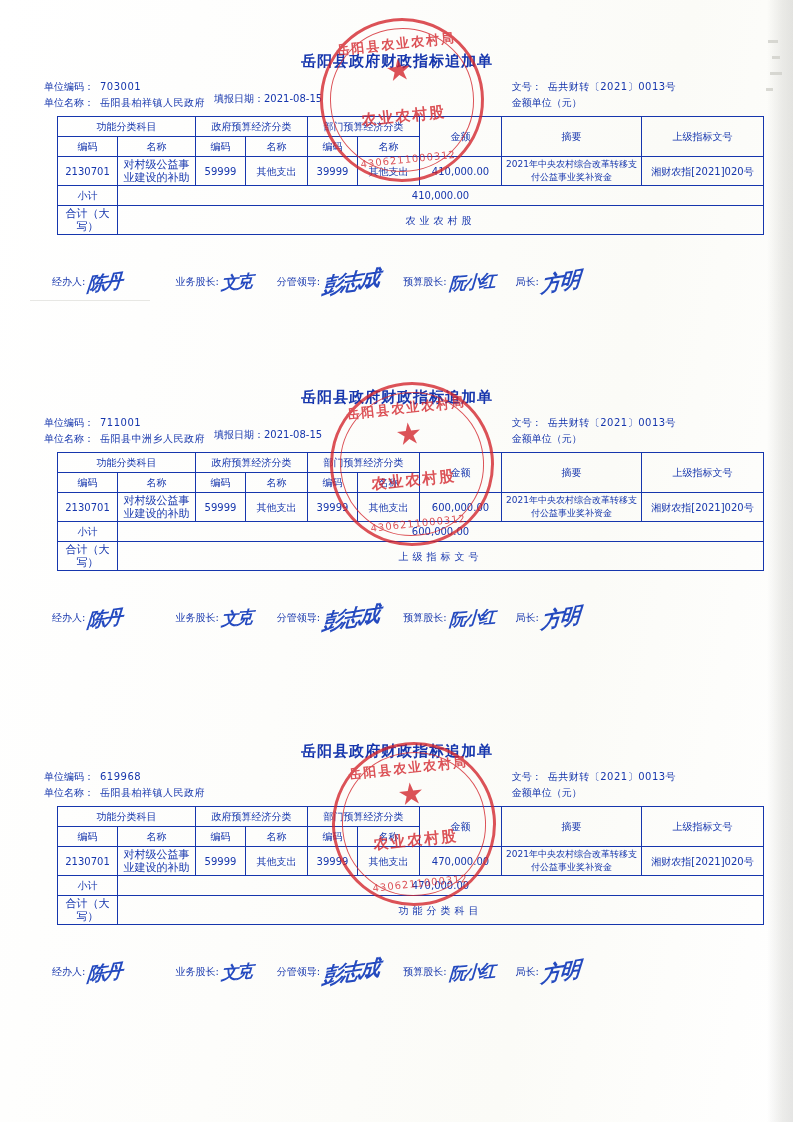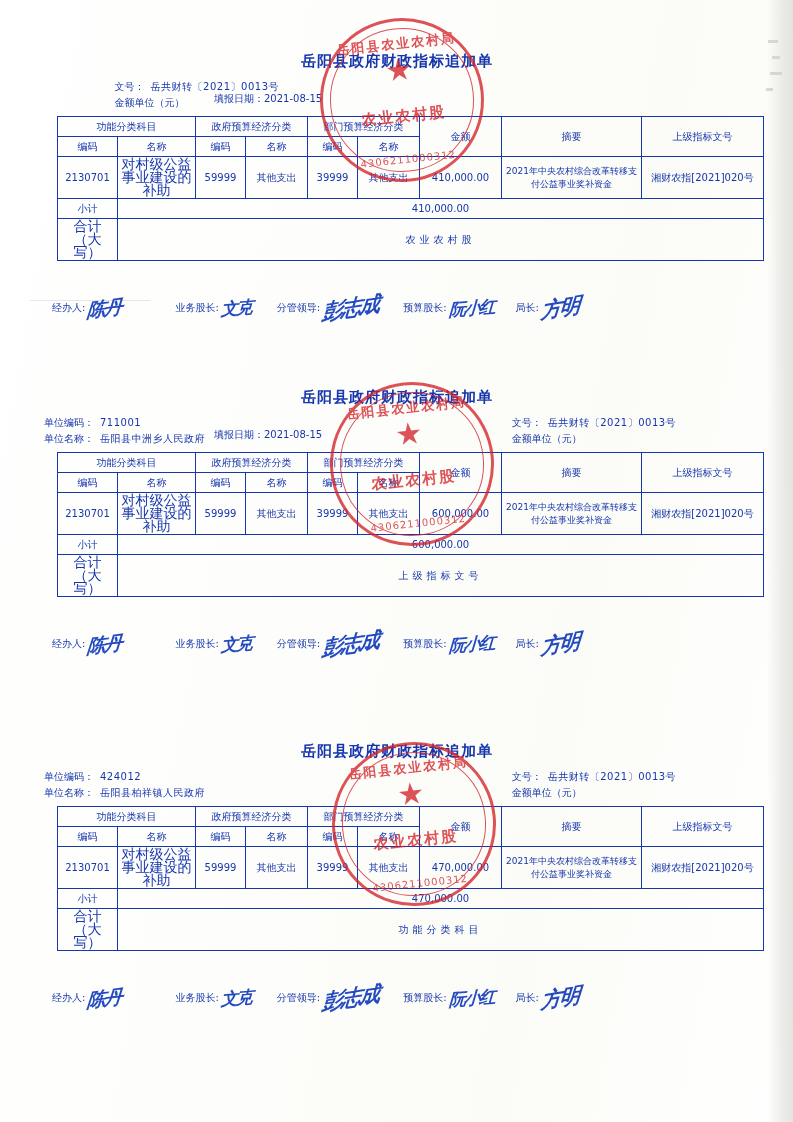--- a/index.html
+++ b/index.html
@@ -72,21 +72,21 @@
     height:17px;
   }
   td.tall{height:40px;}
   td.lt{text-align:left;padding-left:3px;}
   .sub-head td{height:18px;}
   .grp-head td{height:20px;}
   .money{text-align:right;padding-right:4px;}
   .memo{font-size:9px;line-height:11px;text-align:left;padding:2px 3px;}
   .sum-lbl{text-align:left;padding-left:4px;}
   .big-amt{text-align:left;padding-left:28px;letter-spacing:4px;}
-  .vlabel{font-size:14px;line-height:10px;}
+  .vlabel{font-size:11px;line-height:10px;}
 
   .sign-row{
     position:relative;
     display:flex;
     margin-top:20px;
     font-size:10px;
     height:34px;
   }
   .sign{
     position:relative;
@@ -162,20 +162,28 @@
 <div class="scan-edge"></div>
 <div class="scan-mark" style="left:768px;top:40px;width:10px;height:3px;"></div>
 <div class="scan-mark" style="left:772px;top:56px;width:8px;height:3px;"></div>
 <div class="scan-mark" style="left:770px;top:72px;width:12px;height:3px;"></div>
 <div class="scan-mark" style="left:766px;top:88px;width:7px;height:3px;"></div>
 <div class="scan-mark" style="left:30px;top:300px;width:120px;height:1px;opacity:.5;"></div>
 
 <div class="form form-1">
   <div class="doc-title">岳阳县政府财政指标追加单</div>
   <div class="top-row">
+    <div class="top-left">
+      <div class="kv">
+        <span>单位编码：</span><span class="val">703001</span>
+      </div>
+      <div class="kv">
+        <span>单位名称：</span><span class="val">岳阳县柏祥镇人民政府</span>
+      </div>
+    </div>
     <div class="top-right">
       <div class="kv">
         <span>文号：</span><span class="val">岳共财转〔2021〕0013号</span>
       </div>
       <div class="kv">
         <span>金额单位（元）</span>
       </div>
     </div>
   </div>
 
@@ -372,21 +380,21 @@
   <div class="star">★</div>
   <div class="center-text">农业农村股</div>
   <div class="code">4306211000312</div>
 </div>
 
 <div class="form form-3">
   <div class="doc-title">岳阳县政府财政指标追加单</div>
   <div class="top-row">
     <div class="top-left">
       <div class="kv">
-        <span>单位编码：</span><span class="val">424012</span>
+        <span>单位编码：</span><span class="val">619968</span>
       </div>
       <div class="kv">
         <span>单位名称：</span><span class="val">岳阳县柏祥镇人民政府</span>
       </div>
     </div>
     <div class="top-right">
       <div class="kv">
         <span>文号：</span><span class="val">岳共财转〔2021〕0013号</span>
       </div>
       <div class="kv">

